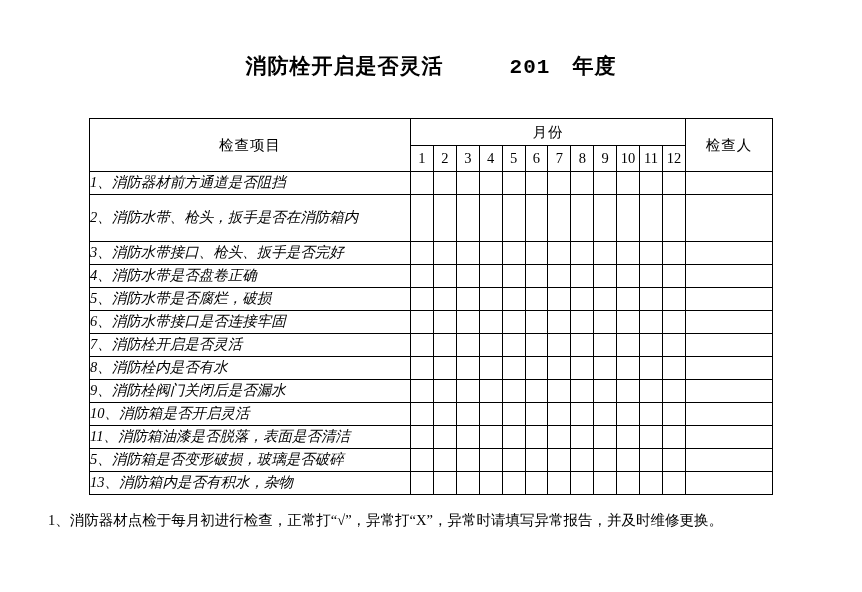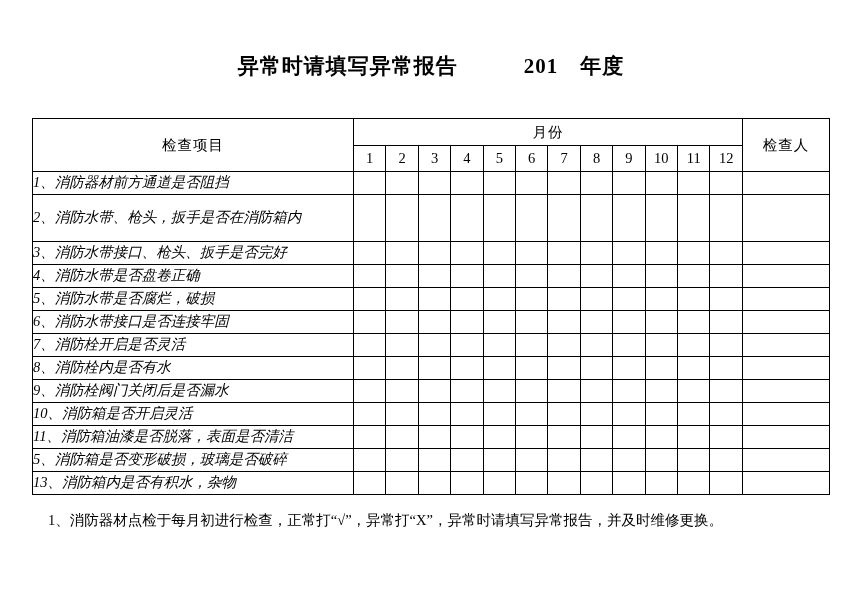--- a/index.html
+++ b/index.html
@@ -24,26 +24,26 @@
   .doc-title {
     text-align: center;
     font-size: 21px;
     font-weight: bold;
     letter-spacing: 1px;
     margin-top: 52px;
     margin-bottom: 0;
     white-space: pre;
   }
   .title-year {
-    font-family: Liberation Serif, serif;
+    font-family: Liberation Mono, monospace;
     font-weight: bold;
   }
   table.record {
     border-collapse: collapse;
-    width: 798px;
+    width: 684px;
     margin: 38px auto 13px auto;
     table-layout: fixed;
   }
   table.record th,
   table.record td {
     border: 1px solid #000000;
     font-size: 14.5px;
     font-weight: normal;
     padding: 0;
     vertical-align: middle;
@@ -104,21 +104,21 @@
   .notes .indent {
     text-indent: 30px;
     margin-top: 6px;
   }
 </style>
 </head>
 <body>
 
 <div class="page">
 
-  <div class="doc-title"><span>异常时请填写异常报告</span>　　　<span class="title-year">201</span>　<span>年度</span></div>
+  <div class="doc-title"><span>消防栓开启是否灵活</span>　　　<span class="title-year">201</span>　<span>年度</span></div>
 
   <table class="record">
     <thead>
       <tr>
         <th class="head-item" rowspan="2">检查项目</th>
         <th class="head-months" colspan="12">月份</th>
         <th class="head-checker" rowspan="2">检查人</th>
       </tr>
       <tr>
         <th class="month-num">1</th>

